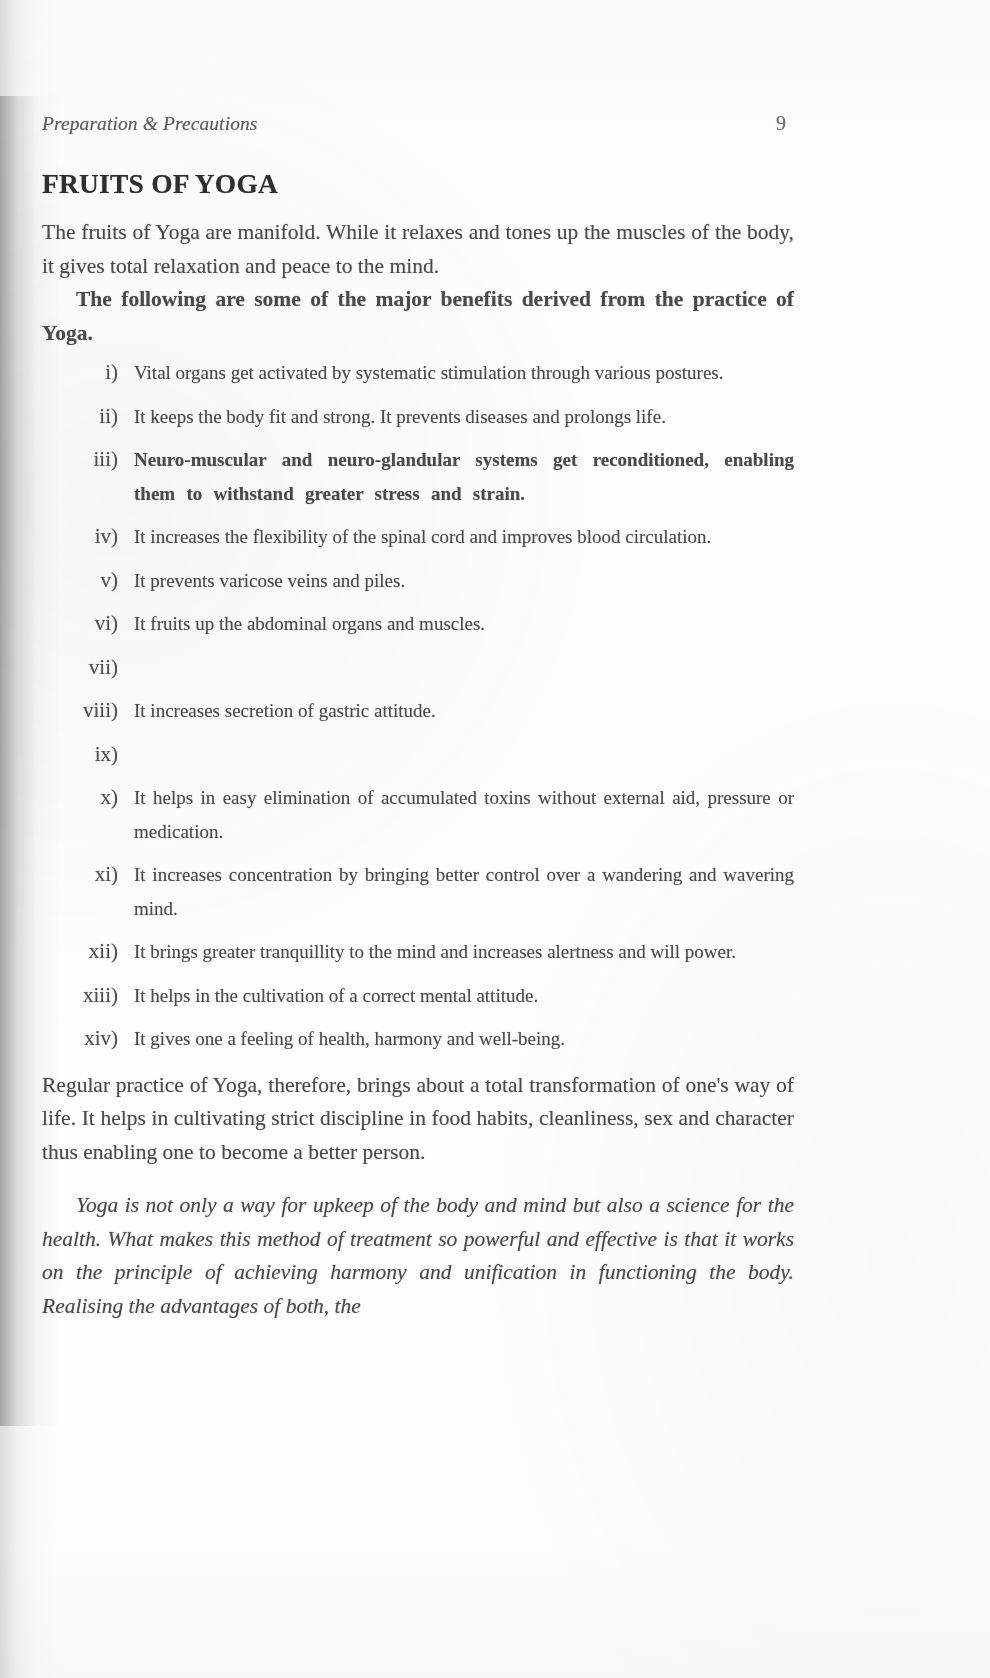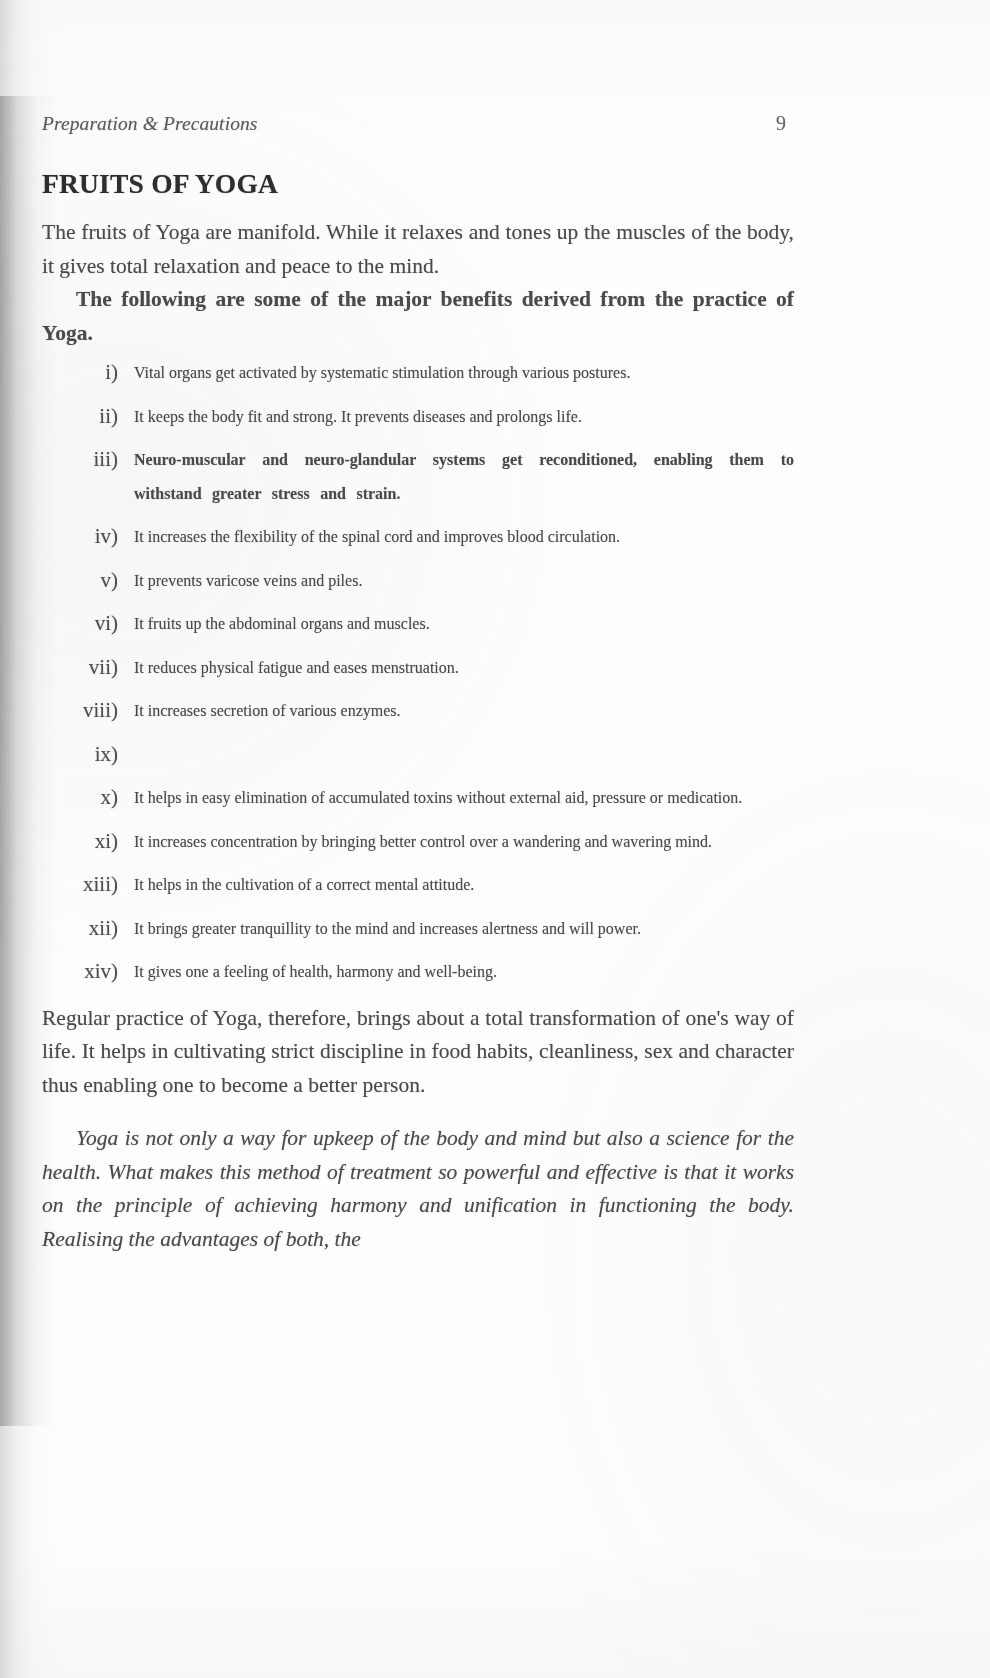--- a/index.html
+++ b/index.html
@@ -119,21 +119,21 @@
     width: 76px;
     text-align: right;
     padding-right: 16px;
     font-size: 21px;
     line-height: 33.5px;
     color: #4f4f4f;
     text-shadow: 0 0 1.1px rgba(90,90,90,0.42);
   }
   .rlist .txt {
     flex: 1 1 auto;
-    font-size: 16px;
+    font-size: 19px;
     line-height: 33.5px;
     color: #4a4a4a;
     text-align: justify;
     text-shadow: 0 0 1.1px rgba(90,90,90,0.42);
     hyphens: none;
   }
 
   
   .rlist li.stretch .txt { word-spacing: 6.5px; font-weight: bold; }
 
@@ -213,46 +213,45 @@
       <li>
         <span class="num">v)</span>
         <span class="txt">It prevents varicose veins and piles.</span>
       </li>
       <li>
         <span class="num">vi)</span>
         <span class="txt">It fruits up the abdominal organs and muscles.</span>
       </li>
       <li>
         <span class="num">vii)</span>
-        <span class="txt">It reduces physical fatigue and eases menstruation.</span>
       </li>
       <li>
         <span class="num">viii)</span>
-        <span class="txt">It increases secretion of various enzymes.</span>
+        <span class="txt">It increases secretion of gastric attitude.</span>
       </li>
       <li>
         <span class="num">ix)</span>
       </li>
       <li>
         <span class="num">x)</span>
         <span class="txt">It helps in easy elimination of accumulated toxins without external aid, pressure or medication.</span>
       </li>
       <li>
         <span class="num">xi)</span>
         <span class="txt">It increases concentration by bringing better control over a wandering and wavering mind.</span>
       </li>
       <li>
+        <span class="num">xii)</span>
+        <span class="txt">It brings greater tranquillity to the mind and increases alertness and will power.</span>
+      </li>
+      <li>
         <span class="num">xiii)</span>
         <span class="txt">It helps in the cultivation of a correct mental attitude.</span>
       </li>
       <li>
-        <span class="num">xii)</span>
-        <span class="txt">It brings greater tranquillity to the mind and increases alertness and will power.</span>
-      </li>
-      <li>
         <span class="num">xiv)</span>
         <span class="txt">It gives one a feeling of health, harmony and well-being.</span>
       </li>
     </ul>
 
     <p class="closing">Regular practice of Yoga, therefore, brings about a total transformation of one's way of life. It helps in cultivating strict discipline in food habits, cleanliness, sex and character thus enabling one to become a better person.</p>
 
     <p class="quote">Yoga is not only a way for upkeep of the body and mind but also a science for the health. What makes this method of treatment so powerful and effective is that it works on the principle of achieving harmony and unification in functioning the body. Realising the advantages of both, the</p>
 
   </div>

